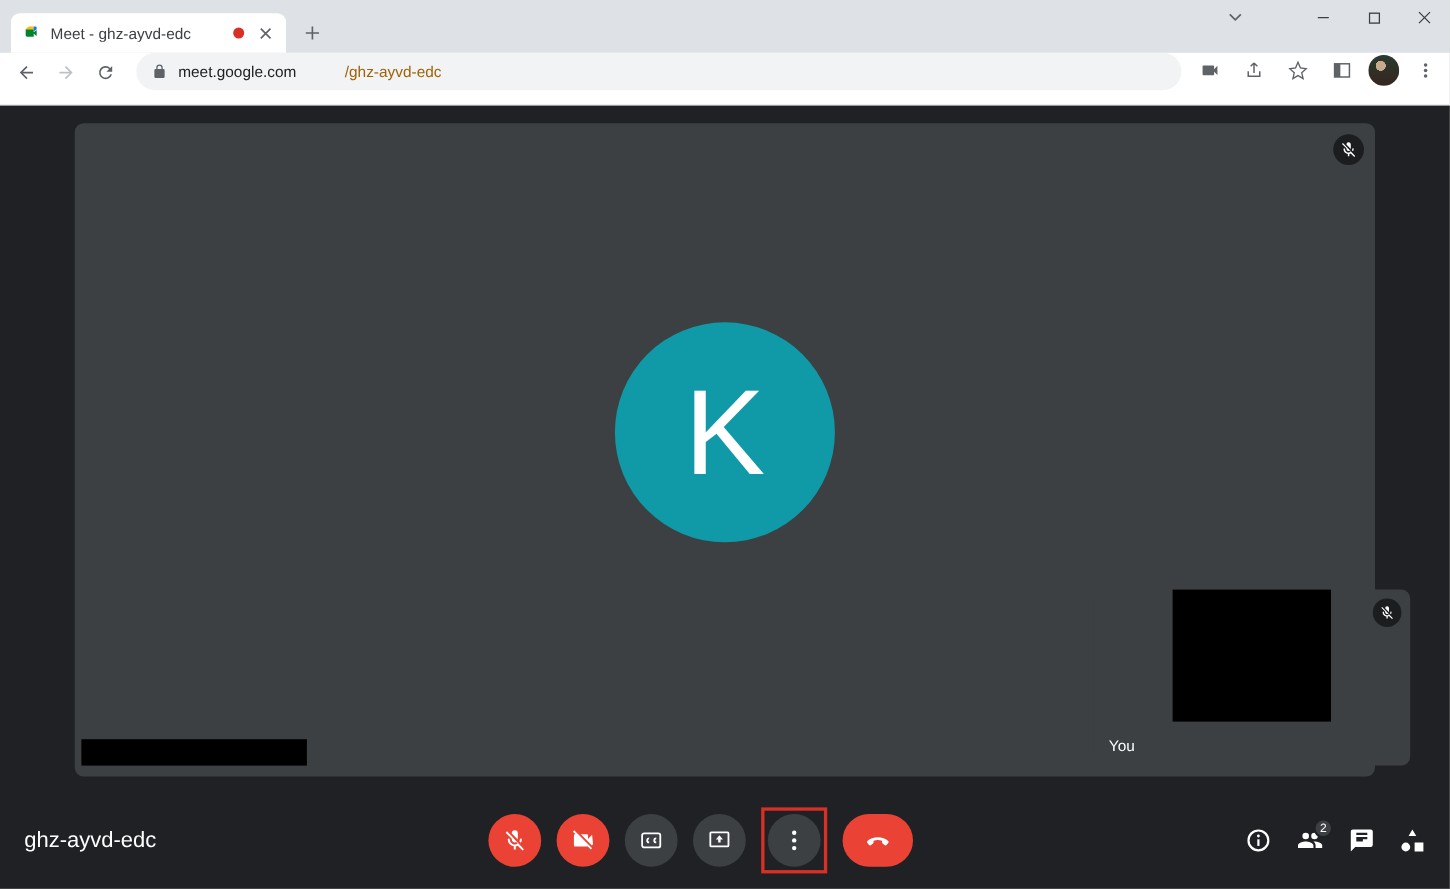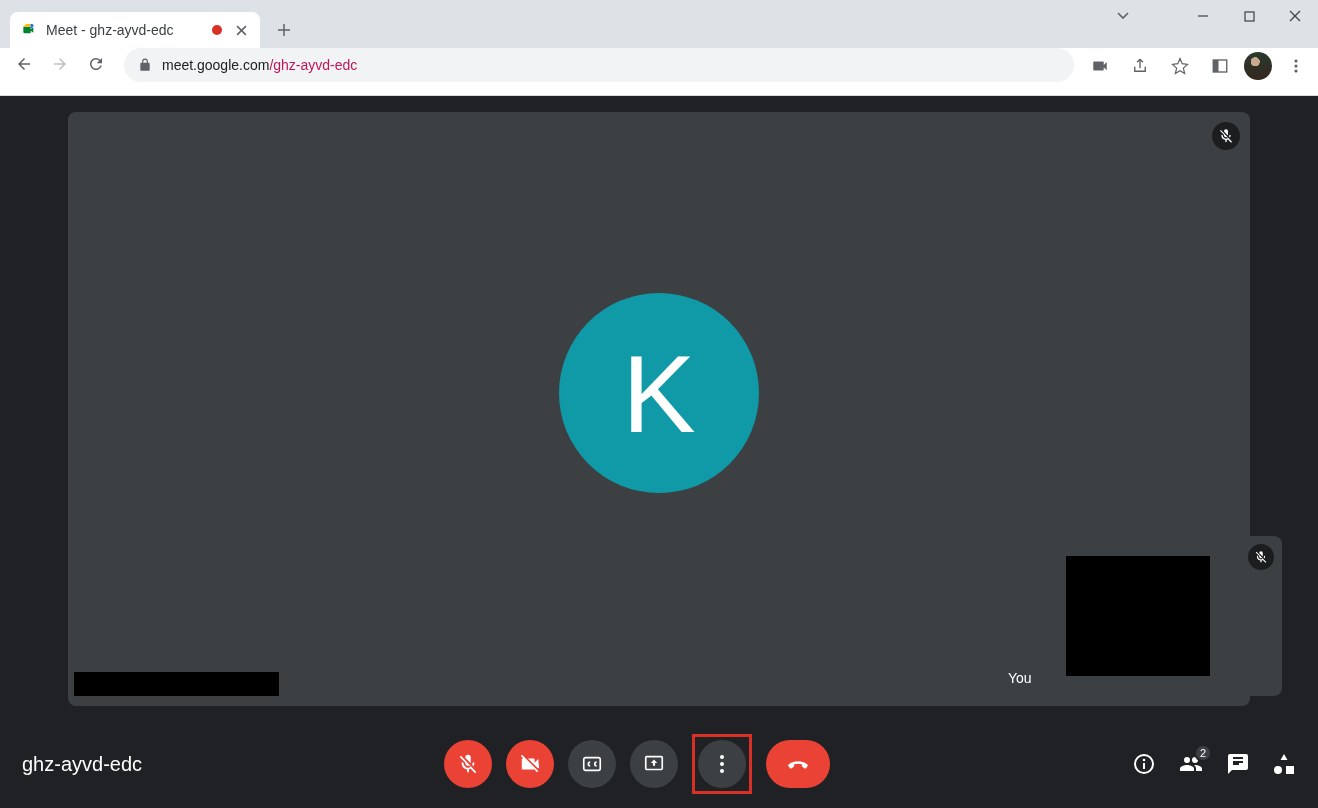--- a/index.html
+++ b/index.html
@@ -7,36 +7,36 @@
   .titlebar { height: 48px; background: #dee1e6; display: flex; align-items: flex-end; position: relative; }
   .tab { background: #fff; height: 36px; width: 250px; margin-left: 10px; border-radius: 8px 8px 0 0; display: flex; align-items: center; padding: 0 12px; font-size: 14px; color: #3c4043; position: relative; }
   .tab .favicon { width: 16px; height: 16px; margin-right: 8px; position: relative; }
   .tab .title { flex: 1; white-space: nowrap; overflow: hidden; text-overflow: ellipsis; }
   .tab .rec-dot { width: 10px; height: 10px; background: #d93025; border-radius: 50%; margin-right: 12px; }
   .tab .close { width: 14px; height: 14px; color: #5f6368; display: flex; align-items: center; justify-content: center; }
   .newtab { width: 28px; height: 28px; display:flex; align-items:center; justify-content:center; margin-left: 10px; margin-bottom: 4px; color:#5f6368; border-radius:50%; }
   .win-controls { position: absolute; right: 0; top: 0; height: 40px; display: flex; }
   .win-btn { width: 46px; height: 32px; display:flex; align-items:center; justify-content:center; color:#3c4043; }
   .tabs-dd { position:absolute; right: 188px; top:8px; color:#5f6368;}
-  .addrbar { height: 48px; background:#fff; display:flex; align-items:flex-end; padding: 13px 6px; border-bottom:1px solid #dadce0; }
+  .addrbar { height: 48px; background:#fff; display:flex; align-items:flex-start; padding: 0 6px; border-bottom:1px solid #dadce0; }
   .nav-btn { width:36px; height:36px; display:flex; align-items:center; justify-content:center; color:#5f6368; border-radius:50%; }
   .nav-btn.dis { color:#bdc1c6; }
   .urlbox { flex:1; margin: 0 10px; height:34px; background:#f1f3f4; border-radius:17px; display:flex; align-items:center; padding:0 14px; font-size:14px; color:#202124; }
   .urlbox .lock { color:#5f6368; margin-right: 10px; }
-  .urlbox .path { color:#be185d; }
+  .urlbox .path { color:#a16207;margin-left:44px; }
   .right-icons { display:flex; align-items:center; gap:8px; }
   .right-icons .ic { width:32px; height:32px; display:flex; align-items:center; justify-content:center; color:#5f6368; border-radius:50%; }
   .avatar { width:28px; height:28px; border-radius:50%; background:#333; background-image: radial-gradient(circle at 40% 35%, #c7a98d 0%, #c7a98d 18%, transparent 19%), linear-gradient(#2a3a2f,#35261e); }
   .meet-area { position:absolute; top:96px; left:0; right:0; bottom:0; background:#202124; }
   .video-tile { position:absolute; left:68px; top:16px; right:68px; bottom:102px; background:#3c4043; border-radius:8px; }
   .participant-avatar { position:absolute; left:50%; top:50%; transform:translate(-50%,-58%); width:200px; height:200px; border-radius:50%; background:#109aa8; display:flex; align-items:center; justify-content:center; }
   .participant-avatar span { color:#fff; font-size:110px; font-weight:400; font-family: 'Segoe UI', Arial, sans-serif; }
   .name-bar { position:absolute; left:6px; bottom:10px; width:205px; height:24px; background:#000; }
   .mute-badge { position:absolute; right:10px; top:10px; width:28px; height:28px; border-radius:50%; background:rgba(0,0,0,.55); display:flex; align-items:center; justify-content:center; color:#fff; }
-  .self-view { position:absolute; right:36px; bottom:112px; width:288px; height:160px; background:#3c4043; border-radius:8px; display:flex; align-items:center; justify-content:center; }
+  .self-view { position:absolute; right:36px; bottom:112px; width:288px; height:160px; background:#3c4043; border-radius:8px; display:flex; justify-content:center; }
   .self-view .inner { width:144px; height:120px; background:#000; }
   .self-view .you { position:absolute; left:14px; bottom:10px; color:#fff; font-size:14px; }
   .self-view .mute { position:absolute; right:8px; top:8px; width:26px; height:26px; border-radius:50%; background:rgba(0,0,0,.55); display:flex; align-items:center; justify-content:center; color:#fff; }
   .bottom-bar { position:absolute; left:0; right:0; bottom:0; height:88px; display:flex; align-items:center; justify-content:space-between; padding:0 22px; }
   .meeting-code { color:#fff; font-size:20px; }
   .center-controls { display:flex; align-items:center; gap:14px; }
   .ctrl { width:48px; height:48px; border-radius:50%; display:flex; align-items:center; justify-content:center; color:#fff; }
   .ctrl.red { background:#ea4335; }
   .ctrl.dark { background:#3c4043; }
   .ctrl.hang { width:64px; border-radius:24px; background:#ea4335; }

